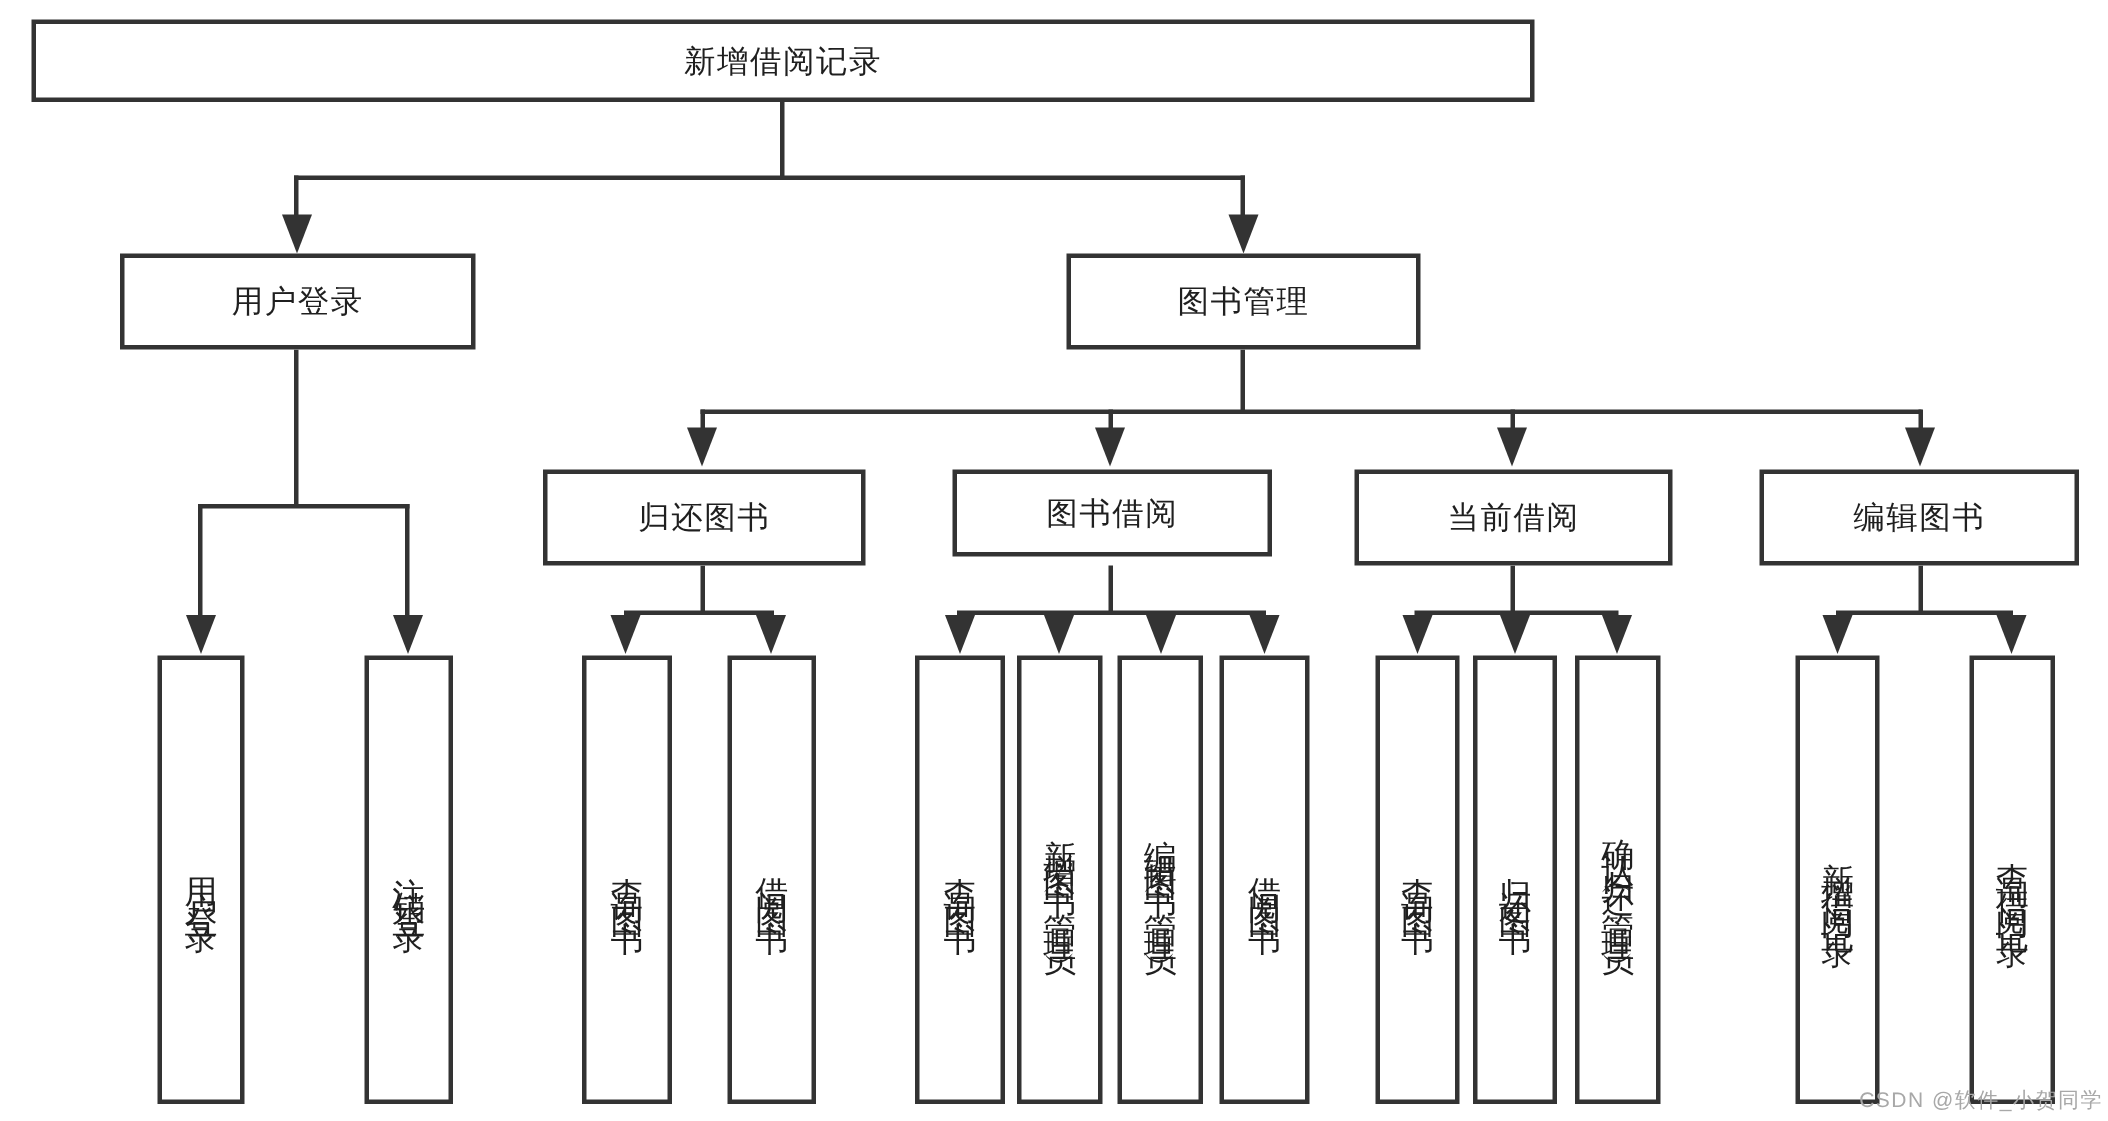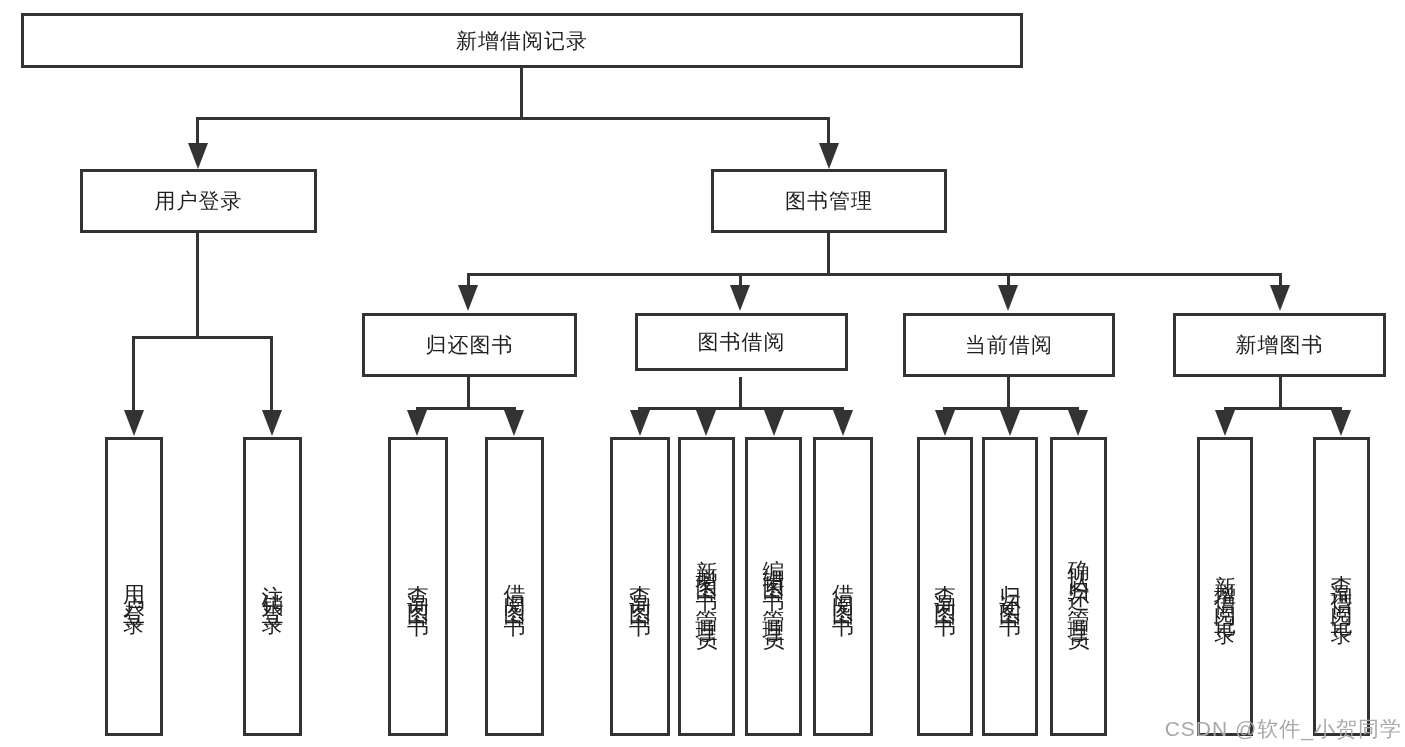--- a/index.html
+++ b/index.html
@@ -44,21 +44,21 @@
   .hline{position:absolute;height:3px;background:#333;z-index:1;}
   .arrow{
     position:absolute;width:0;height:0;z-index:1;
     border-left:10px solid transparent;
     border-right:10px solid transparent;
     border-top:26px solid #333;
   }
   .watermark{
     position:absolute;
     right:3px;bottom:4px;
-    font-size:21px;
+    font-size:14px;
     color:#a8a8a8;
     z-index:5;
     letter-spacing:1px;
   }
 </style>
 </head>
 <body>
 
 <div class="canvas">
 
@@ -101,21 +101,21 @@
   <div class="node" style="left:362px;top:313px;width:215px;height:64px;">
     <span>归还图书</span>
   </div>
   <div class="node" style="left:635px;top:313px;width:213px;height:58px;">
     <span>图书借阅</span>
   </div>
   <div class="node" style="left:903px;top:313px;width:212px;height:64px;">
     <span>当前借阅</span>
   </div>
   <div class="node" style="left:1173px;top:313px;width:213px;height:64px;">
-    <span>新增图书</span>
+    <span>编辑图书</span>
   </div>
 
   <div class="vline" style="left:467px;top:377px;height:32px;"></div>
   <div class="hline" style="left:416px;top:407px;width:100px;"></div>
   <div class="arrow" style="left:407px;top:410px;"></div>
   <div class="arrow" style="left:504px;top:410px;"></div>
 
   <div class="vline" style="left:739px;top:377px;height:32px;"></div>
   <div class="hline" style="left:638px;top:407px;width:206px;"></div>
   <div class="arrow" style="left:630px;top:410px;"></div>

